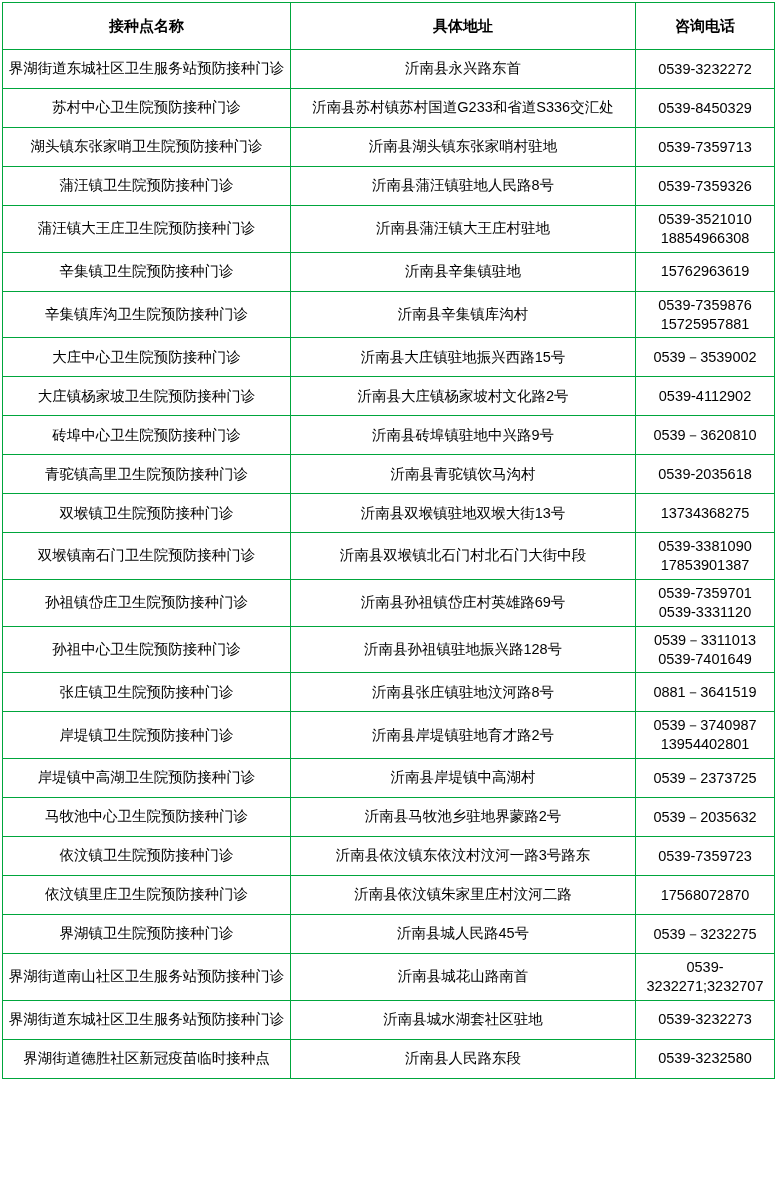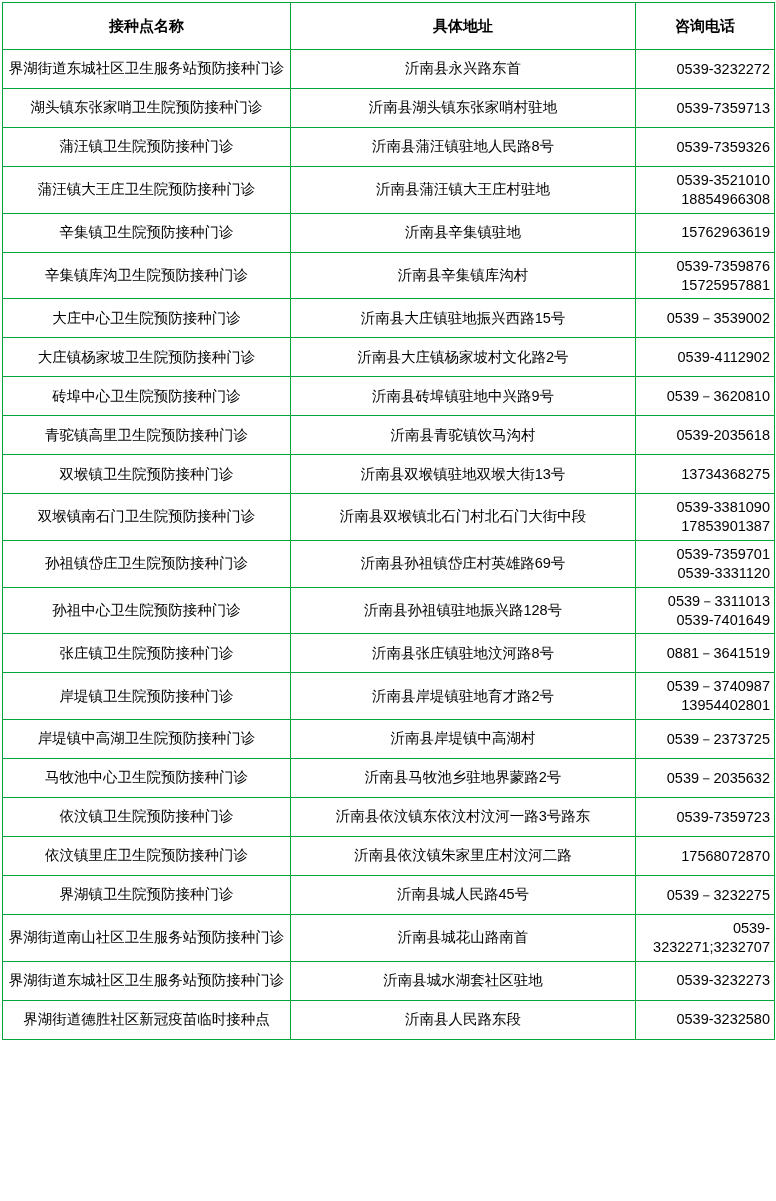--- a/index.html
+++ b/index.html
@@ -37,21 +37,20 @@
     font-size: 15px;
     height: 34px;
     padding: 6px 16px;
   }
   #vaccination-table tbody td {
     height: 30px;
   }
   .tel-multi {
     display: block;
     line-height: 1.3;
-    text-align: right;
   }
 </style>
 </head>
 <body>
 
 <table id="vaccination-table">
   <colgroup>
     <col class="c-name">
     <col class="c-addr">
     <col class="c-tel">
@@ -65,20 +64,27 @@
   </thead>
   <tbody>
       <tr>
         <td>界湖街道东城社区卫生服务站预防接种门诊</td>
         <td>沂南县永兴路东首</td>
         <td>
           <span class="tel-multi">0539-3232272</span>
         </td>
       </tr>
       <tr>
+        <td>苏村中心卫生院预防接种门诊</td>
+        <td>沂南县苏村镇苏村国道G233和省道S336交汇处</td>
+        <td>
+          <span class="tel-multi">0539-8450329</span>
+        </td>
+      </tr>
+      <tr>
         <td>湖头镇东张家哨卫生院预防接种门诊</td>
         <td>沂南县湖头镇东张家哨村驻地</td>
         <td>
           <span class="tel-multi">0539-7359713</span>
         </td>
       </tr>
       <tr>
         <td>蒲汪镇卫生院预防接种门诊</td>
         <td>沂南县蒲汪镇驻地人民路8号</td>
         <td>

